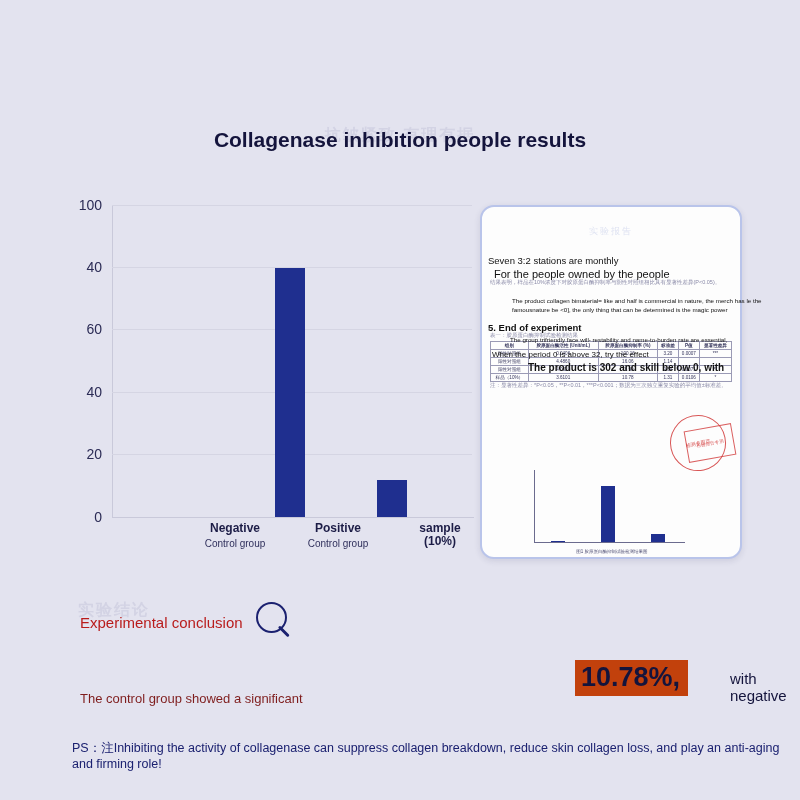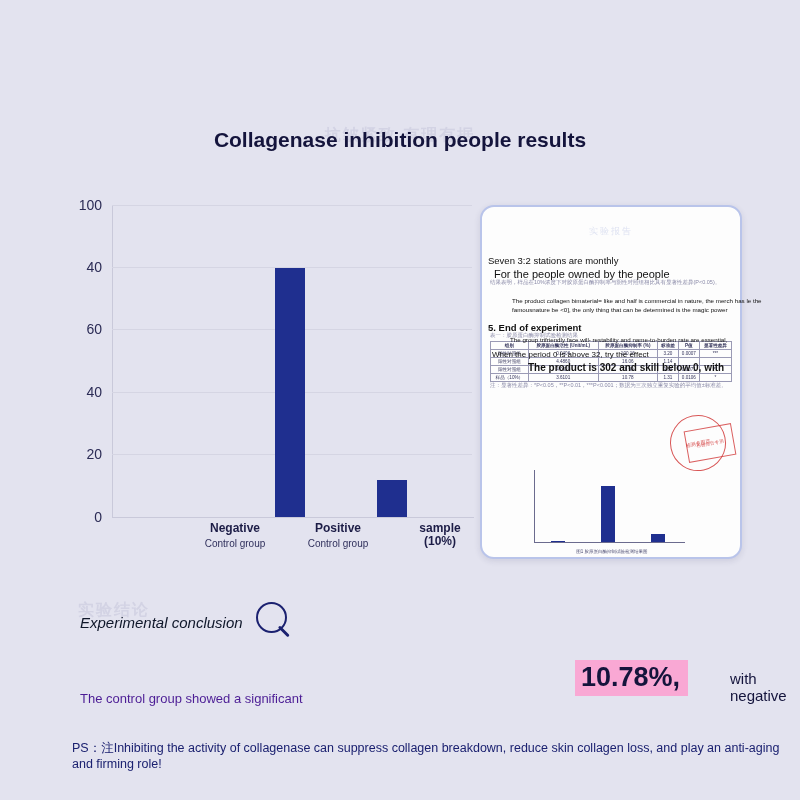--- a/index.html
+++ b/index.html
@@ -107,49 +107,49 @@
   .ov6{left:488px;top:322px;font-size:9.5px;font-weight:bold;}
   .ov7{left:510px;top:336px;font-size:6.2px;}
   .ov8{left:492px;top:350px;font-size:8px;}
   .ov9{left:528px;top:362px;font-size:10px;font-weight:bold;}
 
   
   .ghost-concl{
     position:absolute;left:78px;top:600px;font-size:16px;color:#d3d3e4;letter-spacing:2px;font-weight:bold;
   }
   .concl-label{
-    position:absolute;left:80px;top:614px;font-size:15px;color:#0f172a;font-style:italic;
+    position:absolute;left:80px;top:614px;font-size:15px;color:#b91c1c;
   }
   .magnifier{
     position:absolute;left:256px;top:602px;width:40px;height:40px;
   }
   .magnifier .circle{
     position:absolute;left:0;top:0;width:27px;height:27px;border:2.6px solid #1b2170;border-radius:50%;
   }
   .magnifier .handle{
     position:absolute;left:23px;top:23px;width:14px;height:2.6px;background:#1b2170;
     transform:rotate(45deg);transform-origin:left center;border-radius:2px;
   }
 
   .rate-line{
     position:absolute;left:80px;top:660px;width:700px;height:40px;
   }
   .rate-text{
     position:absolute;left:0;top:6px;font-size:17px;color:#14143c;
   }
   .highlight{
-    position:absolute;left:495px;top:0;background:#f9a8d4;
+    position:absolute;left:495px;top:0;background:#c2410c;
     padding:2px 8px 4px 6px;font-size:27px;font-weight:bold;color:#14143c;
     line-height:30px;
   }
   .rate-tail{
     position:absolute;left:650px;top:10px;font-size:15px;color:#14143c;
   }
   .rate-sub{
-    position:absolute;left:80px;top:688px;width:420px;font-size:13px;color:#4c1d95;line-height:22px;
+    position:absolute;left:80px;top:688px;width:420px;font-size:13px;color:#7f1d1d;line-height:22px;
   }
   .rate-sub .indent{display:block;padding-left:60px;}
 
   .ps-row{
     position:absolute;left:72px;top:740px;width:720px;font-size:12.5px;color:#1b2170;
   }
   .ps-cn{color:#1b2170;}
 </style>
 </head>
 <body>

